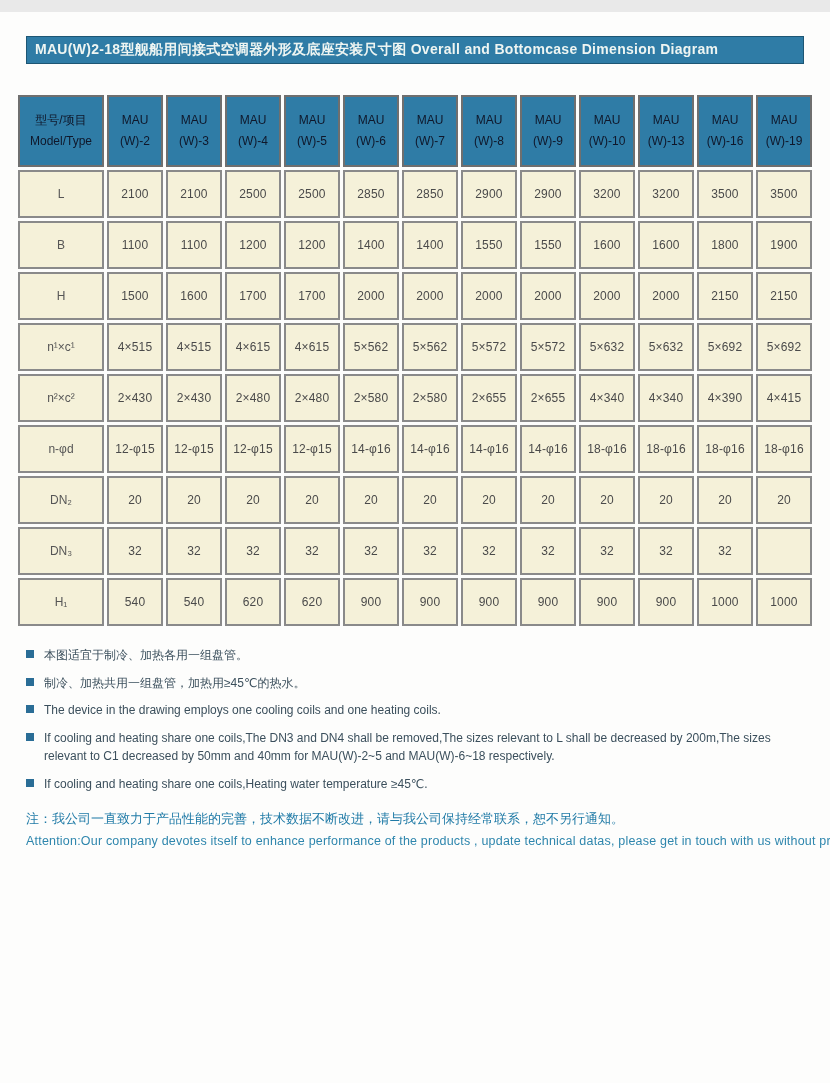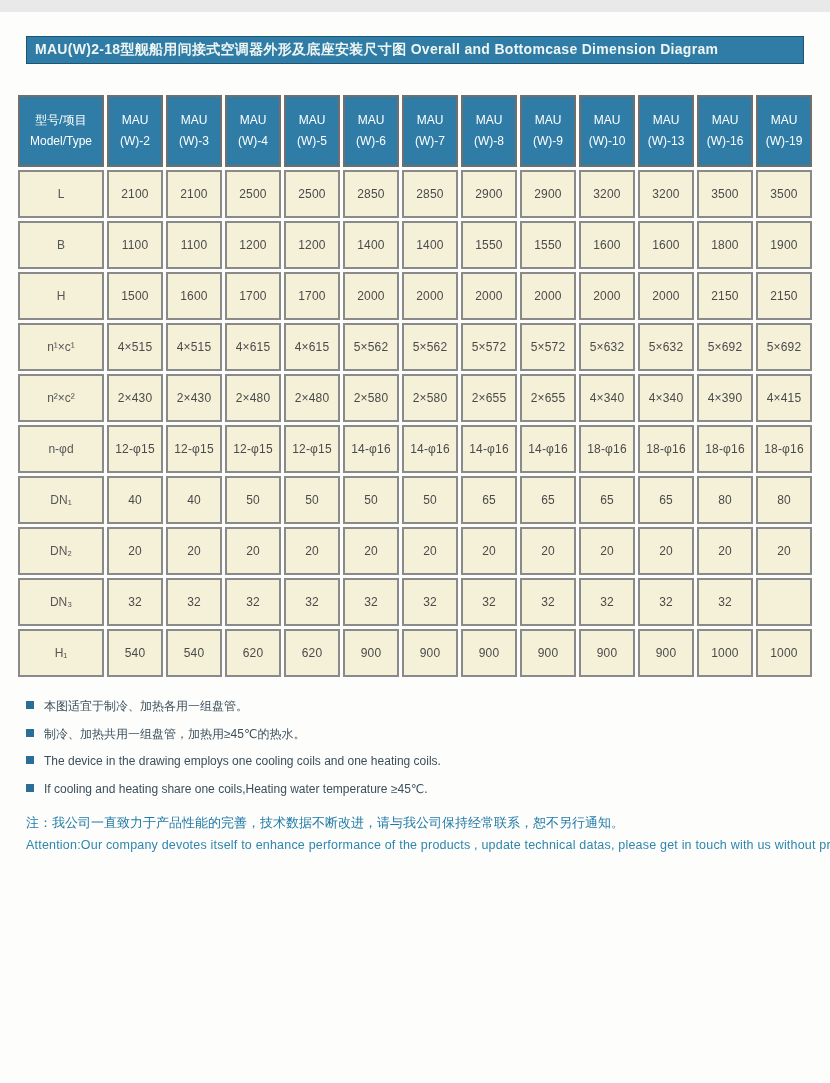--- a/index.html
+++ b/index.html
@@ -30,21 +30,21 @@
   table.dim{
     margin:28px 15px 0 15px;width:800px;table-layout:fixed;
     border-collapse:separate;border-spacing:3px;
   }
   table.dim col.label-col{width:86px;}
   table.dim th,table.dim td{
     border:2px solid var(--border);text-align:center;vertical-align:middle;
     overflow:hidden;
   }
   table.dim thead th{
-    background:var(--blue);color:#ffffff;height:72px;
+    background:var(--blue);color:#0f172a;height:72px;
     font-size:12px;font-weight:normal;line-height:1.75;
     border-color:#6f6f6f;
   }
   table.dim thead th .hl{display:block;}
   table.dim tbody th{
     background:var(--cream);color:#565656;height:48px;
     font-size:12px;font-weight:normal;
   }
   table.dim tbody td{
     background:var(--cream);color:var(--cell-text);height:48px;
@@ -221,35 +221,20 @@
           <td>14-φ16</td>
           <td>14-φ16</td>
           <td>14-φ16</td>
           <td>14-φ16</td>
           <td>18-φ16</td>
           <td>18-φ16</td>
           <td>18-φ16</td>
           <td>18-φ16</td>
         </tr>
         <tr>
-          <th>DN₁</th>
-          <td>40</td>
-          <td>40</td>
-          <td>50</td>
-          <td>50</td>
-          <td>50</td>
-          <td>50</td>
-          <td>65</td>
-          <td>65</td>
-          <td>65</td>
-          <td>65</td>
-          <td>80</td>
-          <td>80</td>
-        </tr>
-        <tr>
           <th>DN₂</th>
           <td>20</td>
           <td>20</td>
           <td>20</td>
           <td>20</td>
           <td>20</td>
           <td>20</td>
           <td>20</td>
           <td>20</td>
           <td>20</td>
@@ -288,21 +273,21 @@
           <td>1000</td>
         </tr>
       </tbody>
   </table>
 
   <div class="notes" id="notes-list">
 
   <div class="note"><span class="bullet"></span><span>本图适宜于制冷、加热各用一组盘管。</span></div>
       <div class="note"><span class="bullet"></span><span>制冷、加热共用一组盘管，加热用≥45℃的热水。</span></div>
       <div class="note"><span class="bullet"></span><span>The device in the drawing employs one cooling coils and one heating coils.</span></div>
-      <div class="note"><span class="bullet"></span></div>
+      <div class="note"><span class="bullet"></span><span>If cooling and heating share one coils,The DN3 and DN4 shall be removed,The sizes relevant to L shall be decreased by 200m,The sizes relevant to C1 decreased by 50mm and 40mm for MAU(W)-2~5 and MAU(W)-6~18 respectively.</span></div>
       <div class="note"><span class="bullet"></span><span>If cooling and heating share one coils,Heating water temperature ≥45℃.</span></div>
     </div>
 
   <div class="footer">
     <div class="zh">注：我公司一直致力于产品性能的完善，技术数据不断改进，请与我公司保持经常联系，恕不另行通知。</div>
     <div class="en">Attention:Our company devotes itself to enhance performance of the products , update technical datas, please get in touch with us without prior notice.</div>
   </div>
 
 </div>
 

